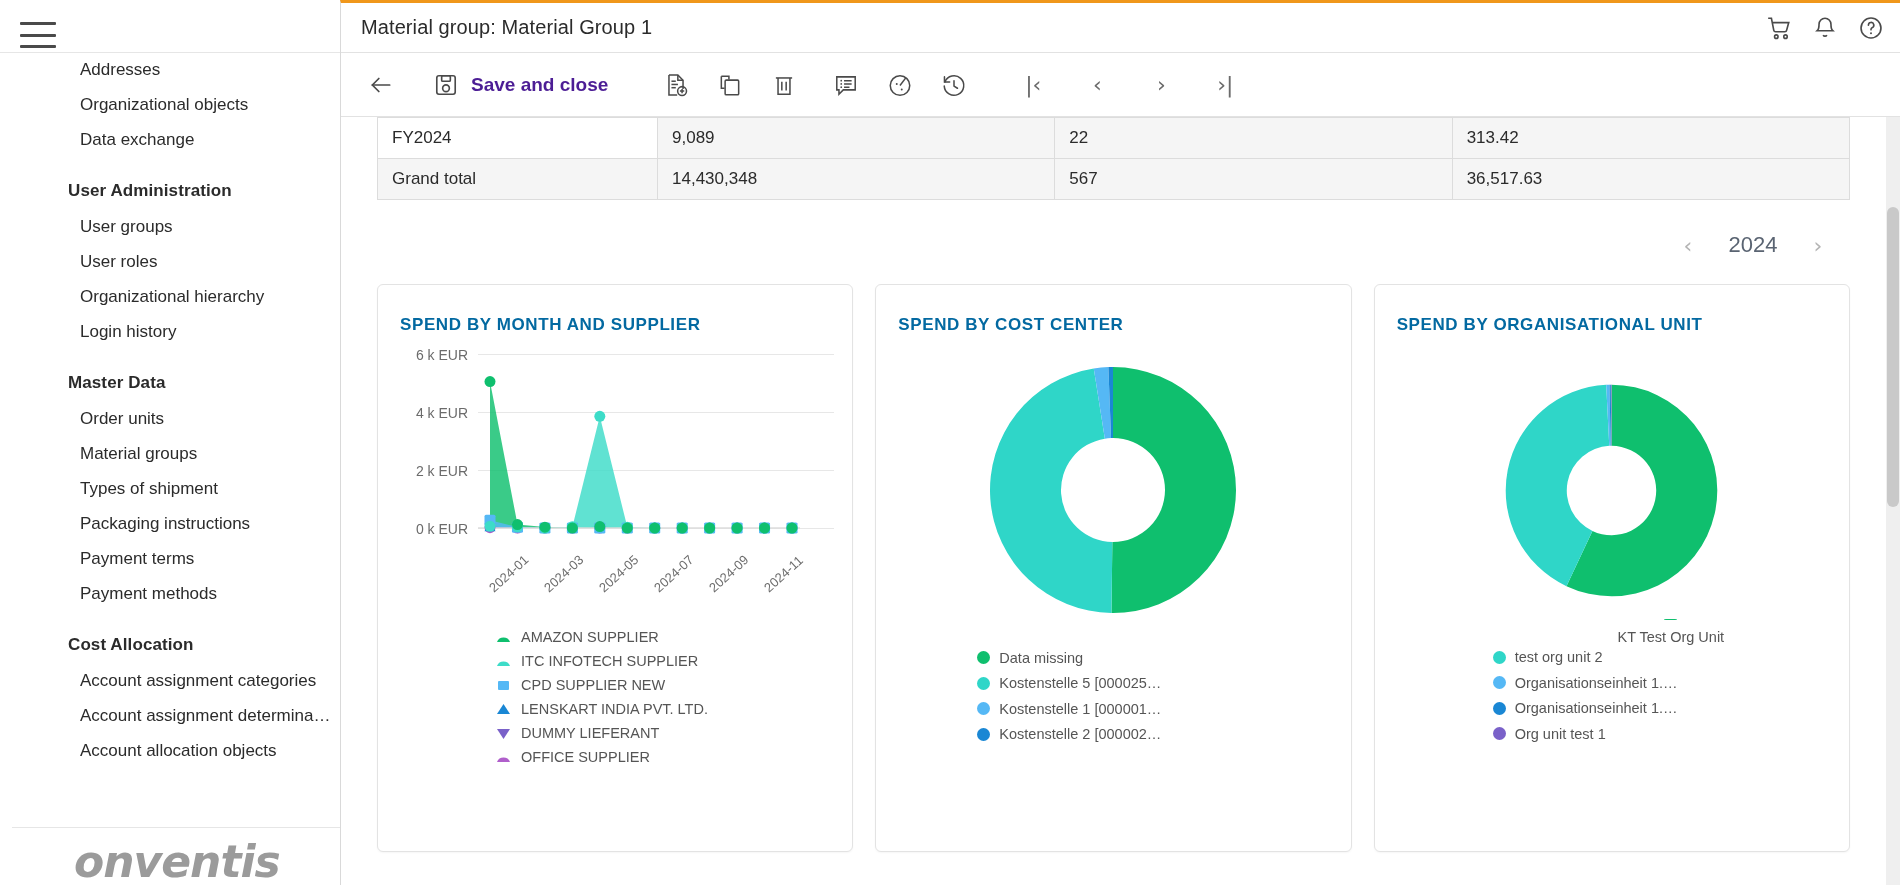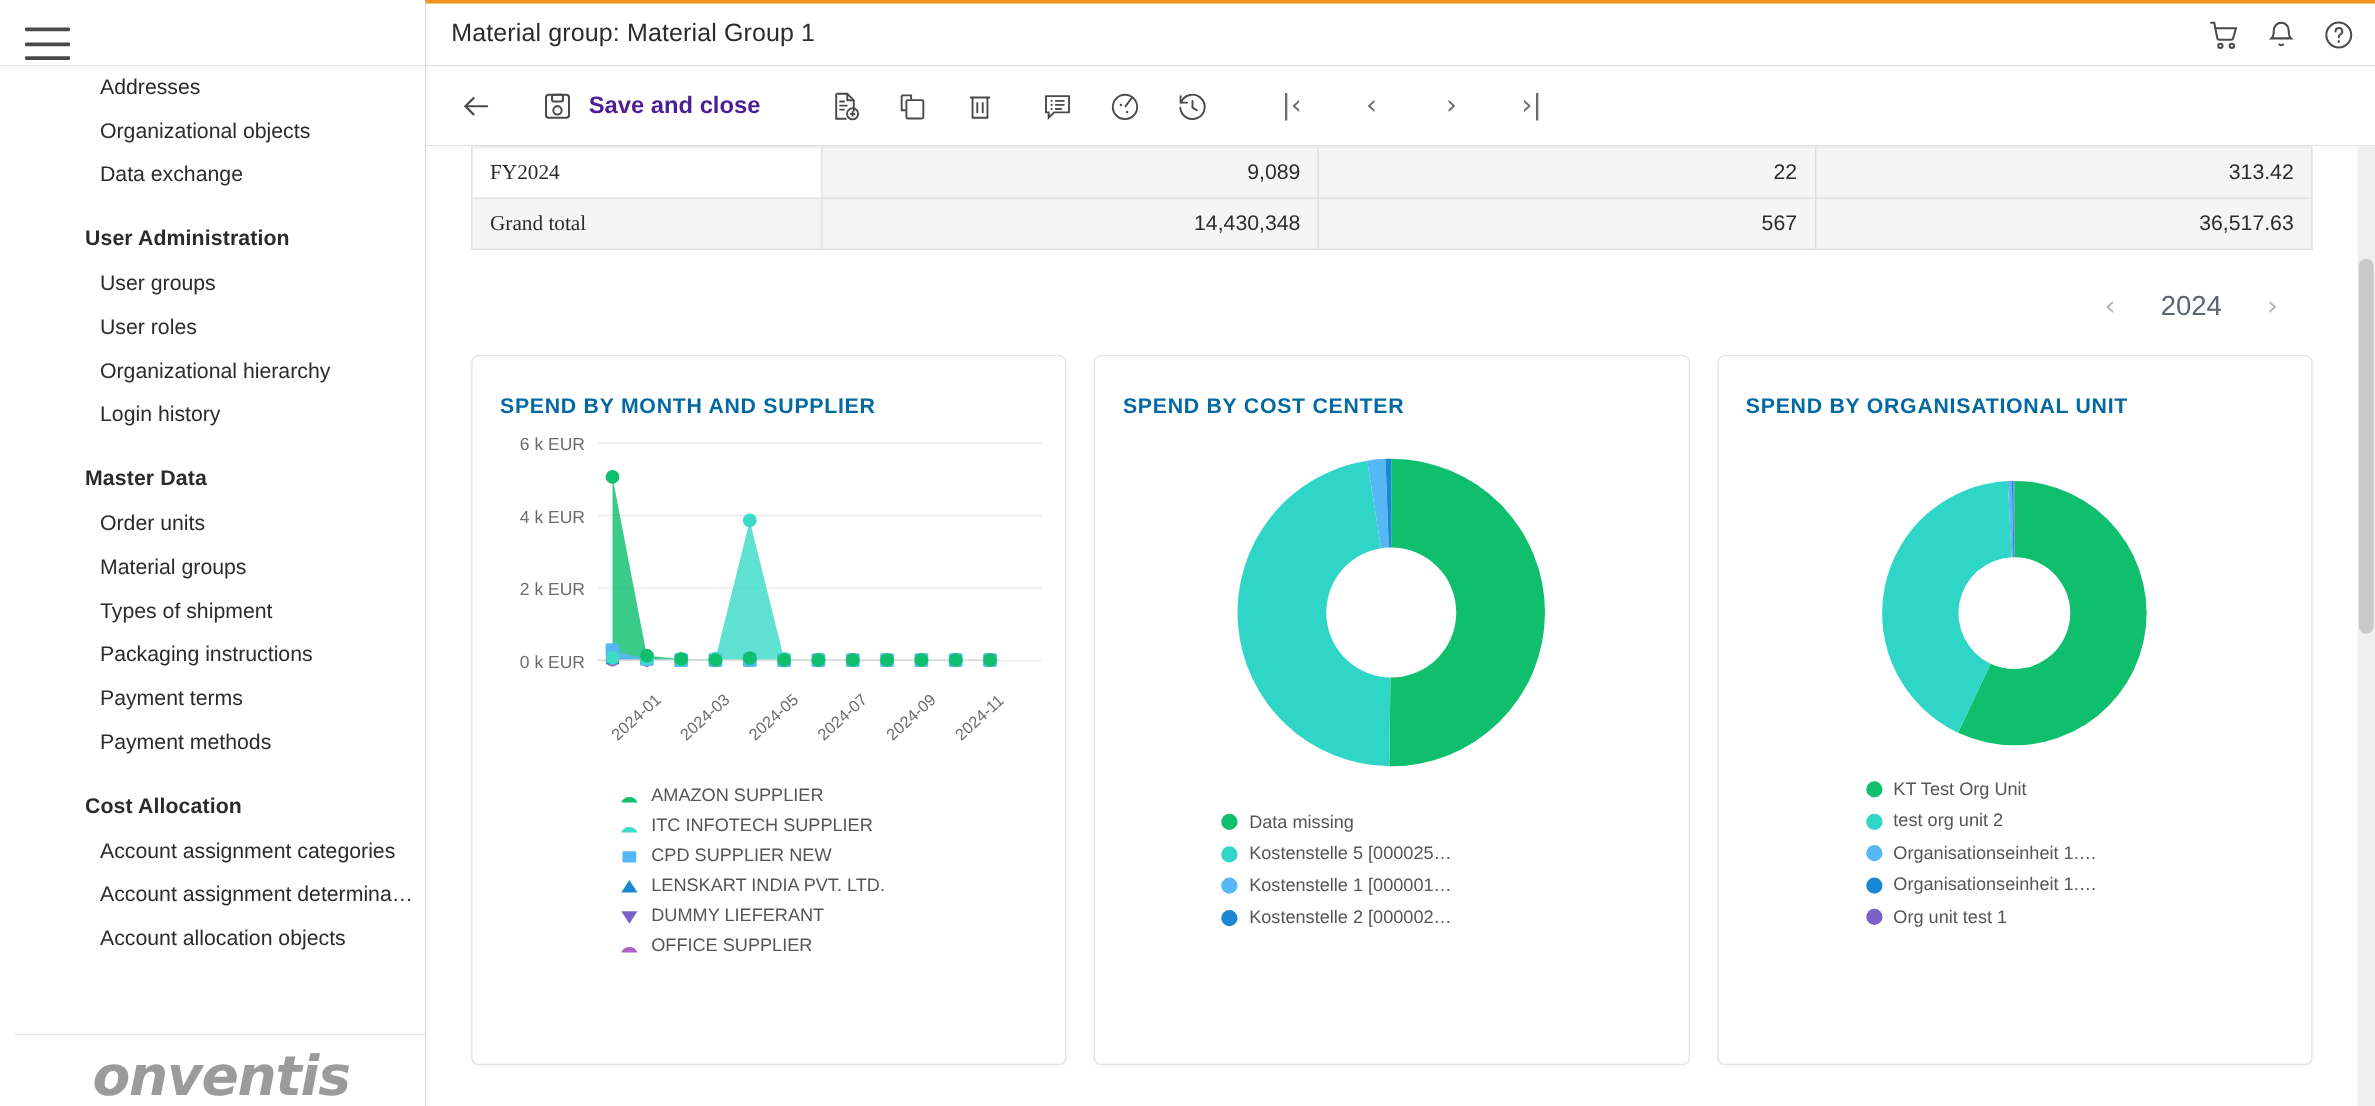--- a/index.html
+++ b/index.html
@@ -101,22 +101,22 @@
   }
   .content-inner { position: absolute; left: 0; top: 0; right: 14px; bottom: 0; }
 
   
   .tablewrap { margin: 0 36px 0 36px; }
   table.summary { border-collapse: collapse; width: 100%; table-layout: fixed; }
   table.summary td {
     border: 1px solid #dcdcdc; height: 41px; font-size: 17px; color: #2b2b2b;
     padding: 0 14px;
   }
-  table.summary td.lbl { text-align: left; width: 280px; font-family: Liberation Serif, serif; }
-  table.summary td.num { text-align: right; }
+  table.summary td.lbl { text-align: left; width: 280px; }
+  table.summary td.num { text-align: left; }
   table.summary tr.row-fy td { background: #fff; }
   table.summary tr.row-fy td.num { background: #f5f5f5; }
   table.summary tr.row-total td { background: #f5f5f5; font-weight: normal; }
 
   
   .yearbar {
     display: flex; align-items: center; justify-content: flex-end;
     padding: 28px 46px 10px 0; gap: 0;
   }
   .yr-arrow {
@@ -551,21 +551,21 @@
             <div class="donutwrap">
               <svg id="donut3" width="215" height="215" viewBox="0 0 250 250">
                   <path d="M 125.00000000000001 2 A 123 123 0 1 1 72.6291471374961 236.2937274533204 L 102.85947683861625 172.05100672823303 A 52 52 0 1 0 125 73 Z" fill="#0fbf6e"></path>
                   <path d="M 72.6291471374961 236.2937274533204 A 123 123 0 0 1 118.81994886388827 2.1553543374598547 L 122.38729545465195 73.06567825648709 A 52 52 0 0 0 102.85947683861625 172.05100672823303 Z" fill="#2fd6c8"></path>
                   <path d="M 118.81994886388827 2.1553543374598547 A 123 123 0 0 1 122.6816419150047 2.021850657160499 L 124.01988113479874 73.00923767619793 A 52 52 0 0 0 122.38729545465195 73.06567825648709 Z" fill="#55b8f5"></path>
                   <path d="M 122.6816419150047 2.021850657160499 A 123 123 0 0 1 124.22717329223616 2.002427914695133 L 124.6732765137909 73.00102643548087 A 52 52 0 0 0 124.01988113479874 73.00923767619793 Z" fill="#1a87d4"></path>
                   <path d="M 124.22717329223616 2.002427914695133 A 123 123 0 0 1 124.99999999999987 2 L 124.99999999999994 73 A 52 52 0 0 0 124.6732765137909 73.00102643548087 Z" fill="#7a61c9"></path>
                 </svg>
             </div>
             <div class="legend" id="legend3" style="left:118px; top:334px">
-                <div class="legend-row" style="height: 25.5px;">
+                <div class="legend-row" style="height: 25.5px; flex-direction: column;">
                   <span class="lg-dot" style="background: rgb(15, 191, 110);"></span>
                   <span class="legend-label">KT Test Org Unit</span>
                 </div>
                 <div class="legend-row" style="height: 25.5px;">
                   <span class="lg-dot" style="background: rgb(47, 214, 200);"></span>
                   <span class="legend-label">test org unit 2</span>
                 </div>
                 <div class="legend-row" style="height: 25.5px;">
                   <span class="lg-dot" style="background: rgb(85, 184, 245);"></span>
                   <span class="legend-label">Organisationseinheit 1.…</span>

